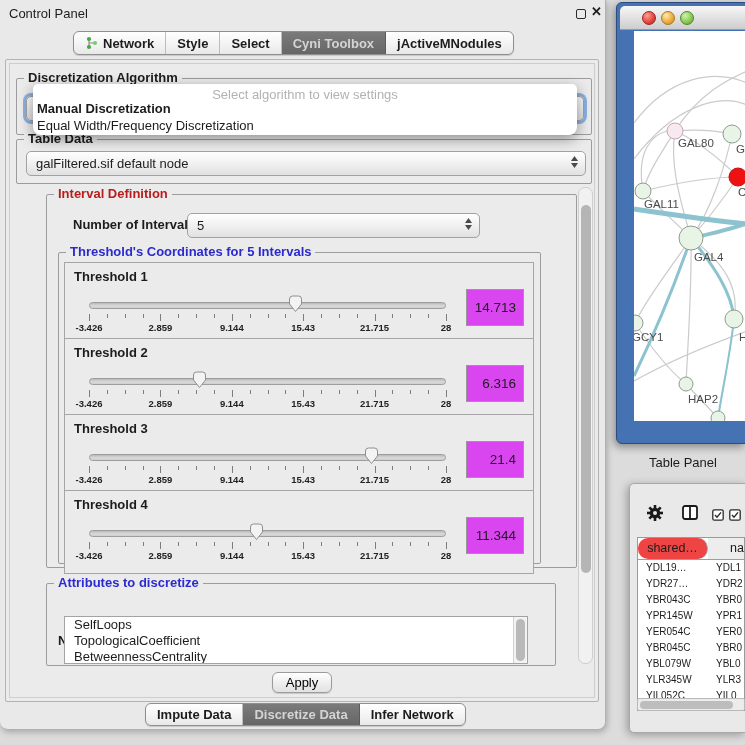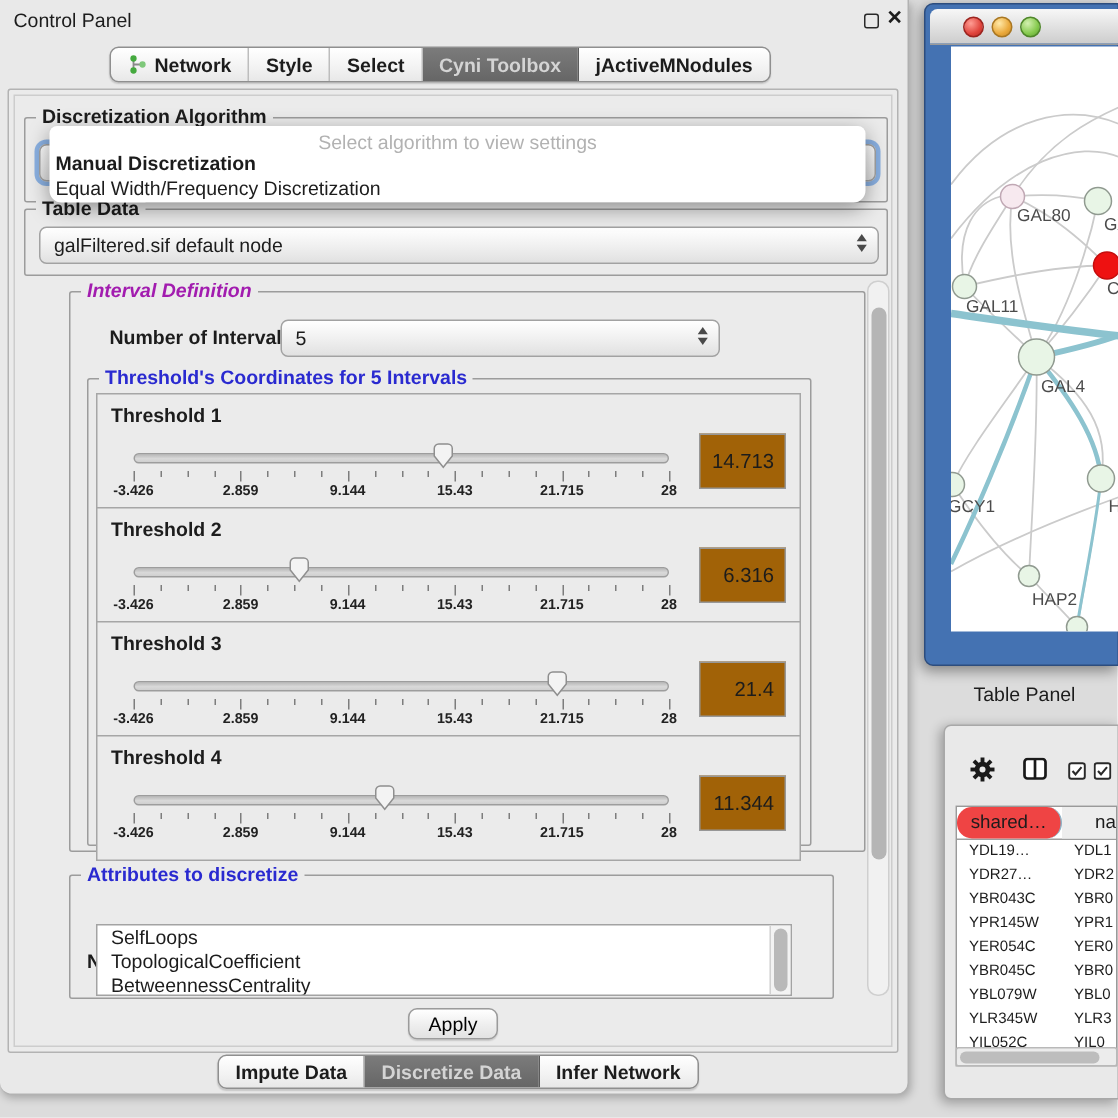--- a/index.html
+++ b/index.html
@@ -29,21 +29,21 @@
   #bottom-tabs { left:145px; top:703px; height:23px; }
 
   #cp-content { position:absolute; left:5px; top:59px; width:594px; height:643px;
     border:1px solid #b3b3b3; border-radius:2px; background:#ebebeb; }
   #cp-inner { position:absolute; left:9px; top:63px; width:586px; height:635px;
     border:1px solid #cdcdcd; background:#ebebeb; }
 
   .group { position:absolute; border:1px solid #9c9c9c; border-radius:2px; }
   .group-title { position:absolute; top:-9px; left:7px; background:#ebebeb; padding:0 4px;
     font-size:13px; font-weight:bold; white-space:nowrap; }
-  .t-green { color:#a21caf;font-style:italic; }
+  .t-green { color:#b91c1c; }
   .t-blue  { color:#2a2ad0; }
 
   .combo { position:absolute; height:25px; border:1px solid #a2a2a2; border-radius:5px;
     background:linear-gradient(#ffffff,#efefef 55%,#e1e1e1); font-size:13px;
     display:flex; align-items:center; padding-left:9px; }
   .combo .arrows { position:absolute; right:7px; top:4px; display:flex; flex-direction:column; gap:2px; }
   .combo.focused { box-shadow:0 0 0 3px rgba(106,156,222,.75); }
 
   
   #algo-popup { position:absolute; left:33px; top:84px; width:544px; height:51px; background:#ffffff;
@@ -60,21 +60,21 @@
   .thr-panel { position:absolute; left:64px; width:470px; height:84px;
     border:1px solid #a6a6a6; background:#ebebeb; }
   .thr-label { position:absolute; left:9px; top:6px; font-size:13px; font-weight:bold; }
   .thr-track { position:absolute; left:24px; top:39px; width:357px; height:7px; border-radius:4px;
     background:linear-gradient(#b9b9b9,#d9d9d9 55%,#cfcfcf); border:1px solid #9d9d9d; }
   .thr-thumb { position:absolute; top:32px; width:15px; height:18px; }
   .tickrow { position:absolute; left:24px; top:50px; width:357px; height:9px; }
   .tick { position:absolute; width:1px; background:#7d7d7d; }
   .ticklabels { position:absolute; left:24px; top:59px; width:357px; height:10px; }
   .ticklabel { position:absolute; transform:translateX(-50%); font-size:9.5px; font-weight:bold; color:#222; }
-  .thr-value { position:absolute; left:401px; top:26px; width:58px; height:37px; background:#a16207;
+  .thr-value { position:absolute; left:401px; top:26px; width:58px; height:37px; background:#d946ef;
     border:1px solid #979797; font-size:13.5px; text-align:right; line-height:35px; padding-right:7px; }
 
   #attr-list { position:absolute; left:64px; top:616px; width:464px; height:48px; background:#fff;
     border:1px solid #a3a3a3; overflow:hidden; }
   .attr-item { font-size:13px; line-height:16px; padding-left:9px; white-space:nowrap; }
   #attr-scroll { position:absolute; right:0; top:0; width:14px; height:100%;
     background:#f3f3f3; border-left:1px solid #d2d2d2; }
   #attr-thumb { position:absolute; left:2px; top:2px; width:9px; height:42px;
     background:#b9b9b9; border-radius:5px; }
 

